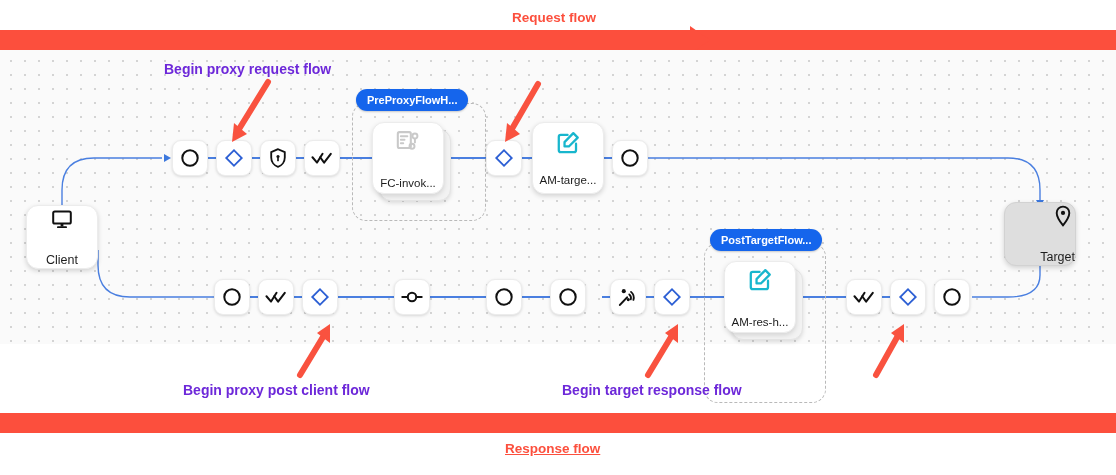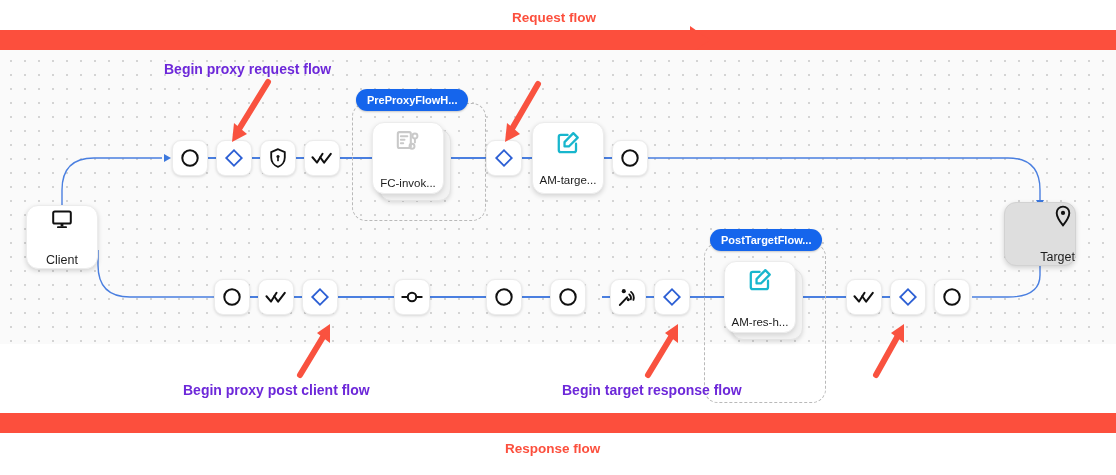--- a/index.html
+++ b/index.html
@@ -28,21 +28,21 @@
     border-left: 20px solid #fc4f3d;
   }
   .flowbar-label {
     position: absolute;
     color: #fc4f3d;
     font-weight: bold;
     font-size: 13.5px;
     white-space: nowrap;
   }
   .flowbar-label.req { top: 10px; left: 512px; }
-  .flowbar-label.res { top: 441px; left: 505px; }
+  .flowbar-label.res { top: 441px; left: 505px; text-decoration: underline; }
 
   
   #canvas {
     position: absolute;
     left: 0; top: 50px; width: 1116px; height: 294px;
     background-color: #fafafa;
     background-image: radial-gradient(#d4d4d4 1px, transparent 1px);
     background-size: 14px 14px;
     background-position: 4px 4px;
   }

